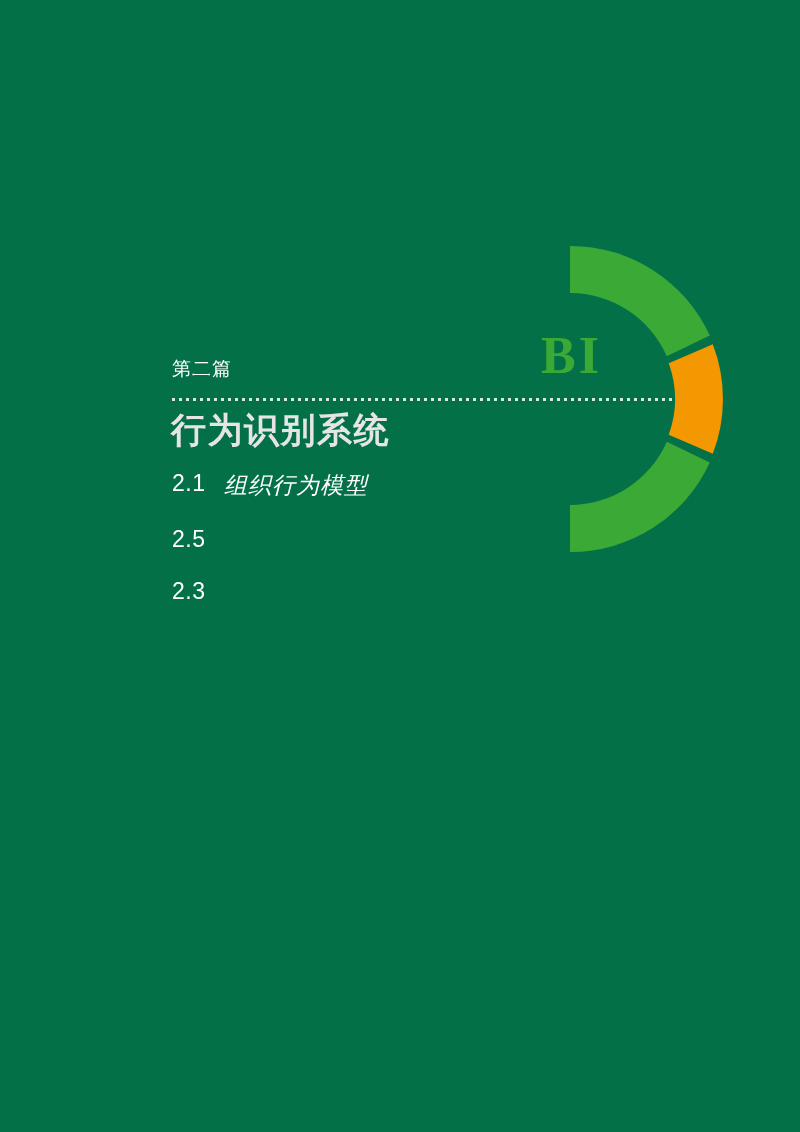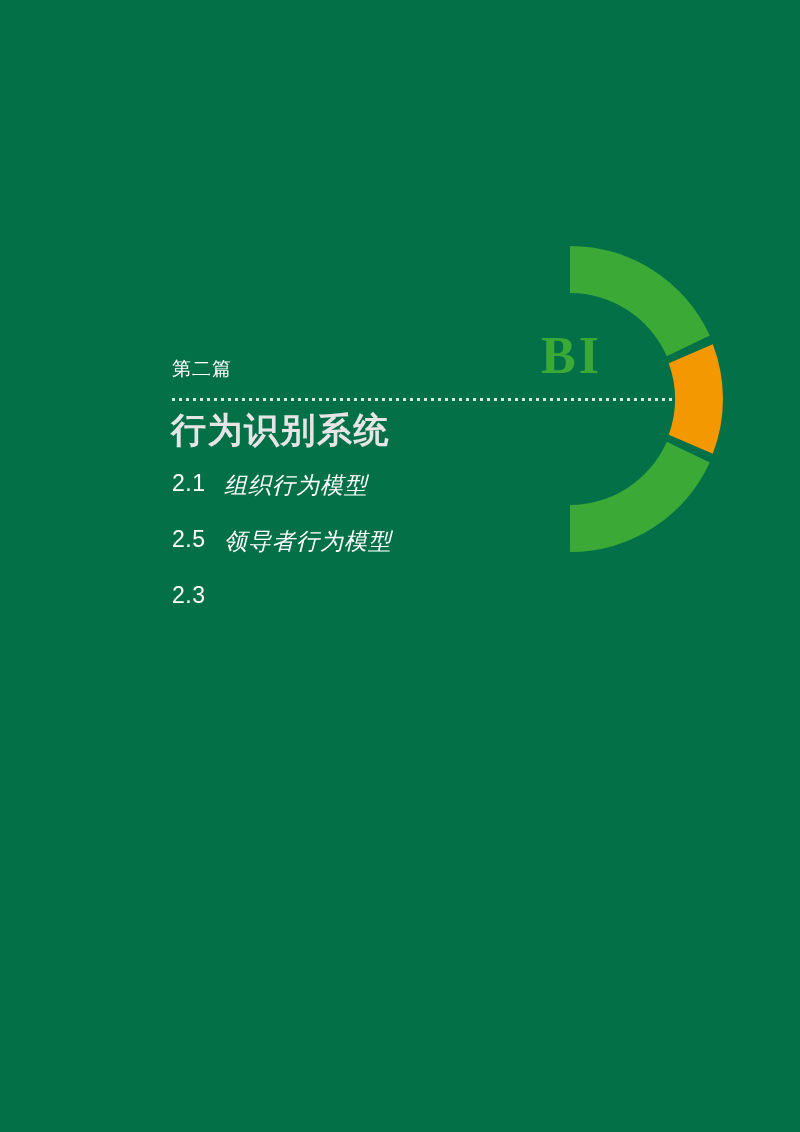--- a/index.html
+++ b/index.html
@@ -152,21 +152,20 @@
 
   <div class="toc">
 
     <div class="toc-item">
       <span class="toc-num">2.1</span>
       <span class="toc-label">组织行为模型</span>
     </div>
 
     <div class="toc-item">
       <span class="toc-num">2.5</span>
-      <span class="toc-label">领导者行为模型</span>
     </div>
 
     <div class="toc-item">
       <span class="toc-num">2.3</span>
     </div>
 
   </div>
 
 </div>
 

